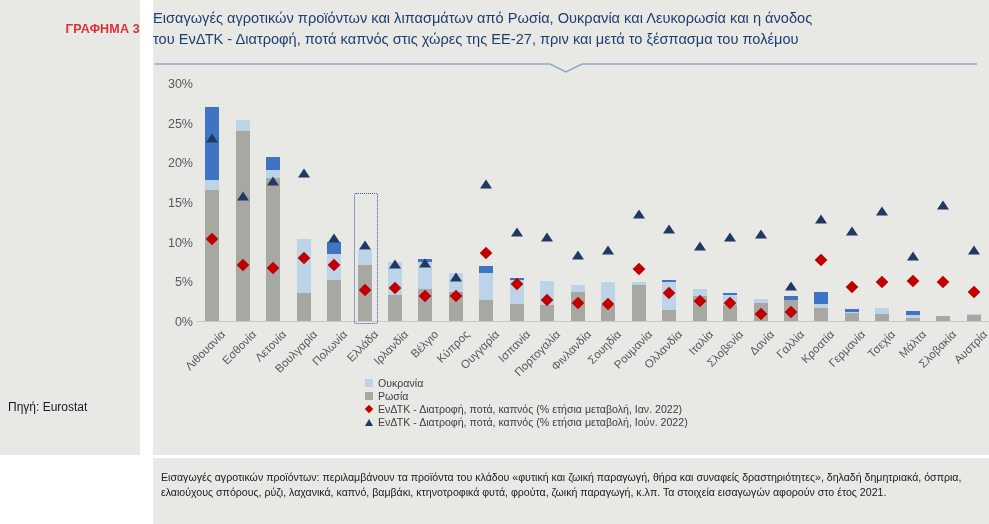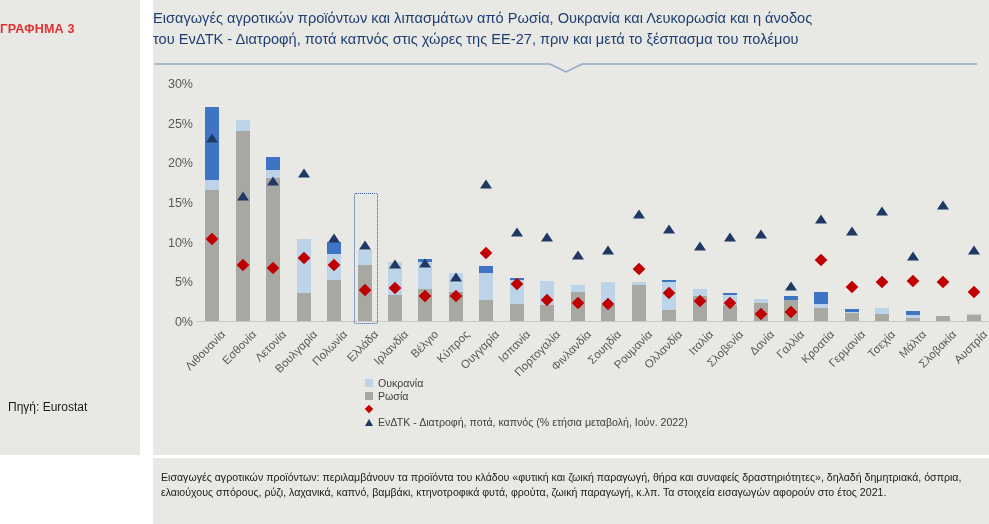--- a/index.html
+++ b/index.html
@@ -4,21 +4,21 @@
 <style>
   html,body{margin:0;padding:0;}
   body{
     width:989px;height:524px;
     background:#ffffff;
     font-family:"Liberation Sans", sans-serif;
     overflow:hidden;
   }
   .page{position:relative;width:989px;height:524px;background:#ffffff;}
   .chartno-cell{position:absolute;left:0;top:0;width:140px;height:455px;background:#e8e8e4;}
-  .chartno-label{position:absolute;left:0;top:22px;width:140px;text-align:left;
+  .chartno-label{position:absolute;left:0;top:22px;width:140px;text-align:right;
     color:#e03030;font-size:12.5px;font-weight:bold;letter-spacing:.2px;}
   .source-label{position:absolute;left:8px;top:400px;width:132px;
     color:#1a1a1a;font-size:12px;}
   .note-cell{position:absolute;left:0;top:458px;width:140px;height:66px;background:#e8e8e4;}
   .note-label{position:absolute;left:8px;top:20px;color:#1f5aa6;font-size:12.5px;font-weight:bold;}
 
   .vsep{position:absolute;left:140px;top:0;width:1px;height:524px;background:#ffffff;}
   .gap-col{position:absolute;left:141px;top:0;width:12px;height:524px;background:#ffffff;}
 
   
@@ -311,20 +311,21 @@
           <span class="ltxt">Ουκρανία</span>
         </div>
         <div class="lrow">
           <span class="lsw lsw-ru"></span>
           <span class="ltxt">Ρωσία</span>
         </div>
         <div class="lrow">
           <span class="lsw-d">
             <i></i>
           </span>
+          <span class="ltxt">ΕνΔΤΚ - Διατροφή, ποτά, καπνός (% ετήσια μεταβολή, Ιαν. 2022)</span>
         </div>
         <div class="lrow">
           <span class="lsw-t">
             <i></i>
           </span>
           <span class="ltxt">ΕνΔΤΚ - Διατροφή, ποτά, καπνός (% ετήσια μεταβολή, Ιούν. 2022)</span>
         </div>
       </div>
   </div>
 

